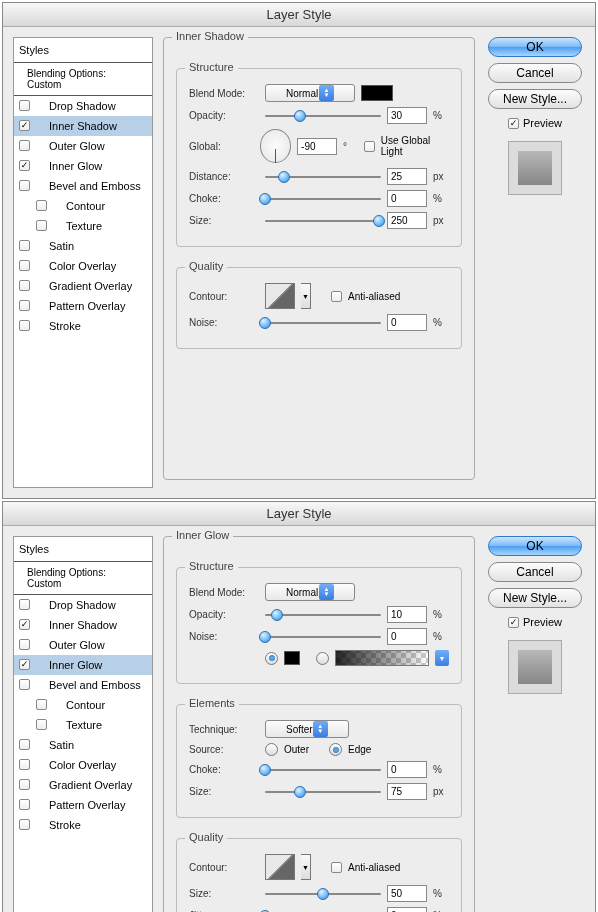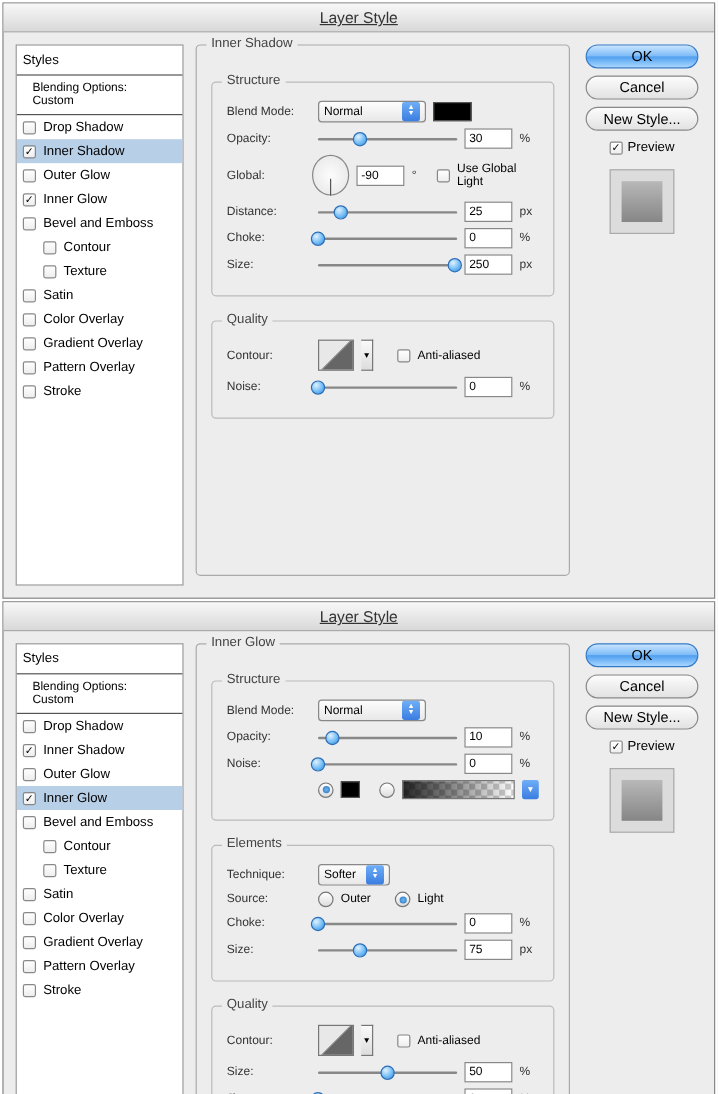--- a/index.html
+++ b/index.html
@@ -1,34 +1,34 @@
 <!DOCTYPE html>
 <html><head>
 <meta charset="utf-8">
 <style>
 * { box-sizing: border-box; margin: 0; padding: 0; }
 body { font-family: "Lucida Grande", Arial, sans-serif; font-size: 11px; background: #fff; }
 .dialog { border: 1px solid #888; margin: 2px; background: #ededed; }
-.titlebar { background: linear-gradient(#f8f8f8, #d8d8d8); border-bottom: 1px solid #aaa; text-align: center; padding: 4px; font-size: 13px; color: #333; text-decoration: underline; }
+.titlebar { background: linear-gradient(#f8f8f8, #d8d8d8); border-bottom: 1px solid #aaa; text-align: center; padding: 4px; font-size: 13px; color: #333; }
 .body { display: flex; padding: 10px; gap: 10px; }
 .sidebar { width: 140px; border: 1px solid #999; background: #fff; }
 .sidebar-header { padding: 6px 5px; font-size: 11px; border-bottom: 1px solid #555; }
 .sidebar-sub { padding: 5px 13px; font-size: 10px; border-bottom: 1px solid #555; }
-.style-item { display: flex; align-items: center; padding: 4px 5px; gap: 6px; cursor: default; }
+.style-item { display: flex; padding: 4px 5px; gap: 19px; cursor: default; }
 .style-item.selected { background: #b8cfe8; }
 .style-item.indent { padding-left: 22px; }
 .chk { width: 11px; height: 11px; border: 1px solid #888; background: linear-gradient(#fff,#eee); border-radius: 2px; display: inline-flex; align-items: center; justify-content: center; font-size: 9px; color: #000; flex-shrink: 0; }
 .chk.checked::after { content: "✓"; line-height: 1; }
 .main { flex: 1; }
 .fieldset { border: 1px solid #aaa; border-radius: 4px; padding: 10px 12px 12px; margin-bottom: 8px; position: relative; }
 .fieldset-label { position: absolute; top: -8px; left: 8px; background: #ededed; padding: 0 4px; font-size: 11px; color: #444; }
 .fieldset.inner { border-color: #bbb; margin-top: 20px; }
 .row { display: flex; align-items: center; margin: 5px 0; gap: 6px; }
 .label { width: 70px; text-align: left; font-size: 10px; color: #333; }
-.select { background: linear-gradient(#fdfdfd, #e8e8e8); border: 1px solid #888; border-radius: 3px; padding: 1px 4px; display: flex; align-items: center; font-size: 10px; min-width: 90px; height: 18px; position: relative; }
+.select { background: linear-gradient(#fdfdfd, #e8e8e8); border: 1px solid #888; border-radius: 3px; padding: 1px 20px; display: flex; align-items: center; font-size: 10px; min-width: 90px; height: 18px; position: relative; }
 .select-arrows { margin-left: auto; background: linear-gradient(#6faef7, #3b7de0); width: 15px; height: 16px; border-radius: 2px; display: flex; flex-direction: column; align-items: center; justify-content: center; color: #fff; font-size: 6px; line-height: 5px; }
 .swatch { width: 32px; height: 16px; border: 1px solid #555; background: #000; }
 .swatch.small { width: 16px; height: 14px; }
 .slider-track { flex: 1; height: 12px; position: relative; display: flex; align-items: center; min-width: 80px; }
 .slider-track::before { content: ""; position: absolute; left: 0; right: 0; top: 5px; height: 2px; background: #888; border-radius: 2px; }
 .slider-thumb { position: absolute; top: 0; width: 12px; height: 12px; background: radial-gradient(circle at 35% 30%, #dff2ff, #6bb8f5 60%, #3a86d0); border: 1px solid #2a6db8; border-radius: 50%; transform: translateX(-50%); }
 .numbox { width: 40px; height: 17px; border: 1px solid #888; background: #fff; font-size: 10px; padding: 1px 3px; text-align: left; }
 .unit { font-size: 10px; color: #333; width: 16px; }
 .angle-dial { width: 34px; height: 34px; border: 1px solid #888; border-radius: 50%; background: radial-gradient(#fcfcfc, #e5e5e5); position: relative; }
 .angle-line { position: absolute; left: 50%; top: 17%; width: 1px; height: 14px; background: #555; transform-origin: bottom center; }
@@ -303,21 +303,21 @@
                 <span>Softer</span>
                 <span class="select-arrows">▲<br>▼</span>
               </div>
         </div>
         <div class="row">
           <span class="label">Source:</span>
           <span class="radio"></span>
           <span style="font-size:10px">Outer</span>
           <span style="width:8px"></span>
           <span class="radio checked"></span>
-          <span style="font-size:10px">Light</span>
+          <span style="font-size:10px">Edge</span>
         </div>
         <div class="row">
           <span class="label">Choke:</span>
           <div class="slider-track">
                 <div class="slider-thumb" style="left:0%"></div>
               </div>
           <input class="numbox" value="0" style="">
           <span class="unit">%</span>
         </div>
         <div class="row">

